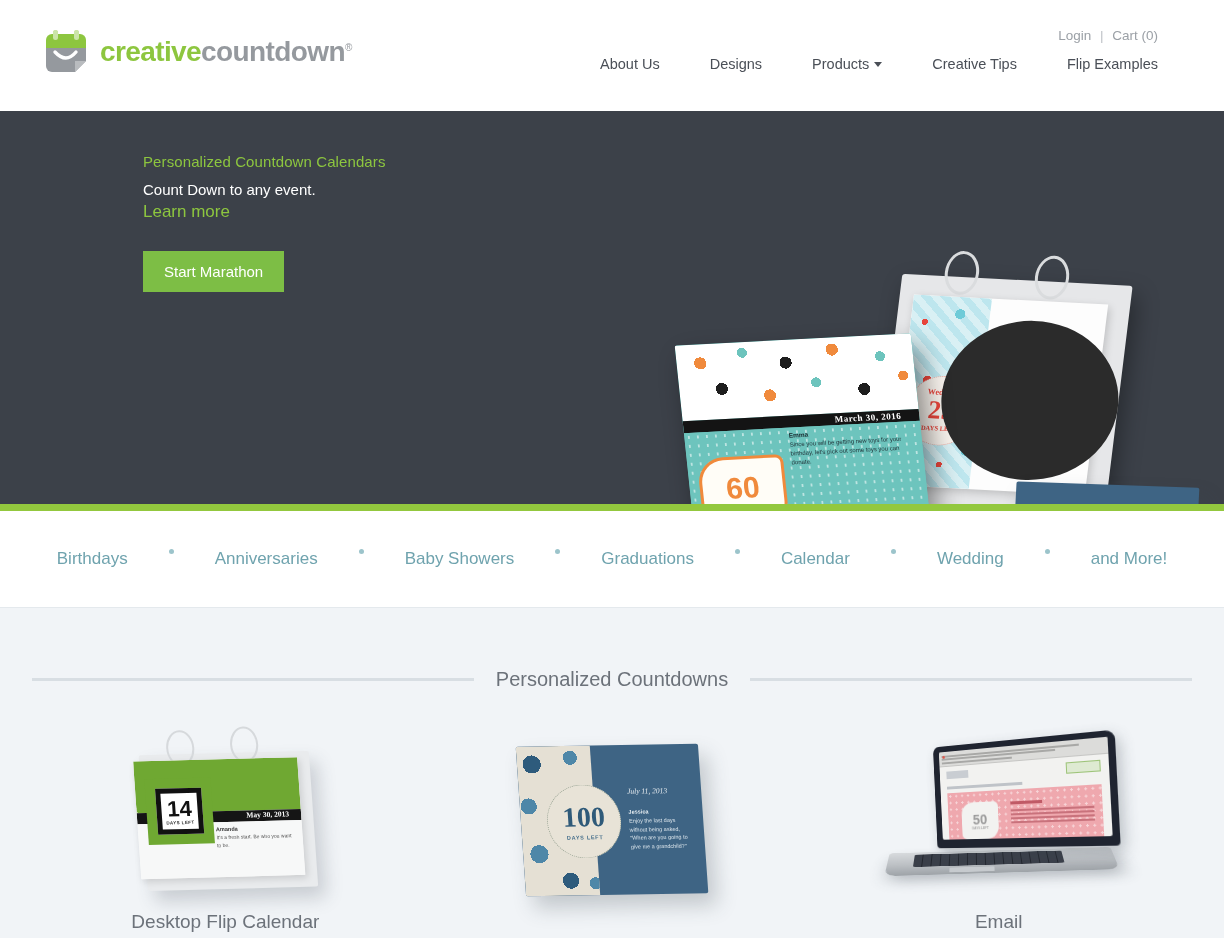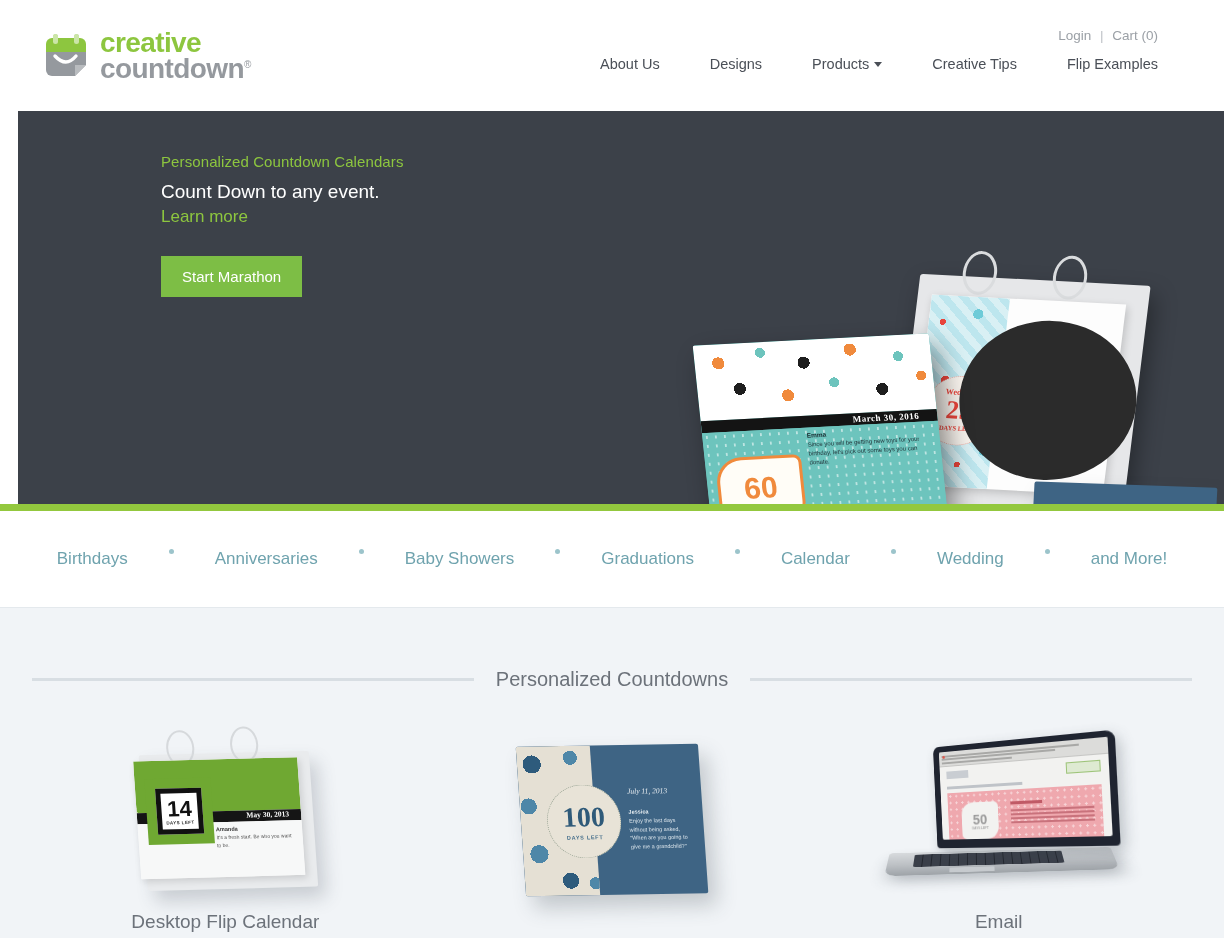--- a/index.html
+++ b/index.html
@@ -16,21 +16,21 @@
     position:relative;
     height:111px;
     background:#ffffff;
   }
   .logo {
     position:absolute; left:44px; top:30px;
     display:flex; align-items:center; gap:12px;
     cursor:pointer;
   }
   .logo-mark { width:44px; height:45px; position:relative; }
-  .logo-words { display:flex; flex-direction:column; line-height:0.93; }
+  .logo-words { display:flex; flex-direction:row; line-height:0.93; }
   .logo-word-1 {
     font-size:28px; font-weight:bold; color:#8DC63F;
     letter-spacing:-0.6px;
   }
   .logo-word-2 {
     font-size:28px; font-weight:bold; color:#95999E;
     letter-spacing:-0.6px; position:relative;
   }
   .logo-reg { font-size:10px; vertical-align:super; font-weight:normal; }
 
@@ -55,32 +55,31 @@
     border-left:4px solid transparent; border-right:4px solid transparent;
     border-top:5px solid #4A4F57; vertical-align:2px;
   }
 
   
   .hero {
     position:relative;
     height:393px;
     background:#3C4149;
     overflow:hidden;
-    margin-left:18px;
   }
   .hero-copy { position:absolute; left:143px; top:42px; }
   .hero-eyebrow {
     font-size:15px; color:#8DC63F; margin-bottom:11px; letter-spacing:0.1px;
   }
   .hero-title {
     font-family:"Liberation Serif", serif;
     font-size:47px; font-weight:bold; color:#ffffff;
     letter-spacing:1px; line-height:1.05; margin-bottom:16px;
   }
-  .hero-sub { font-size:19px; color:#ffffff; margin-bottom:4px; }
+  .hero-sub { font-size:15px; color:#ffffff; margin-bottom:4px; }
   .hero-link {
     font-size:17px; color:#8DC63F; text-decoration:none;
     display:inline-block; cursor:pointer;
   }
   .hero-btn {
     display:inline-block; margin-top:29px;
     background:#7DBE45; color:#ffffff; border:none;
     font-family:"Liberation Sans", sans-serif;
     font-size:15px; padding:12px 21px; cursor:pointer;
   }

